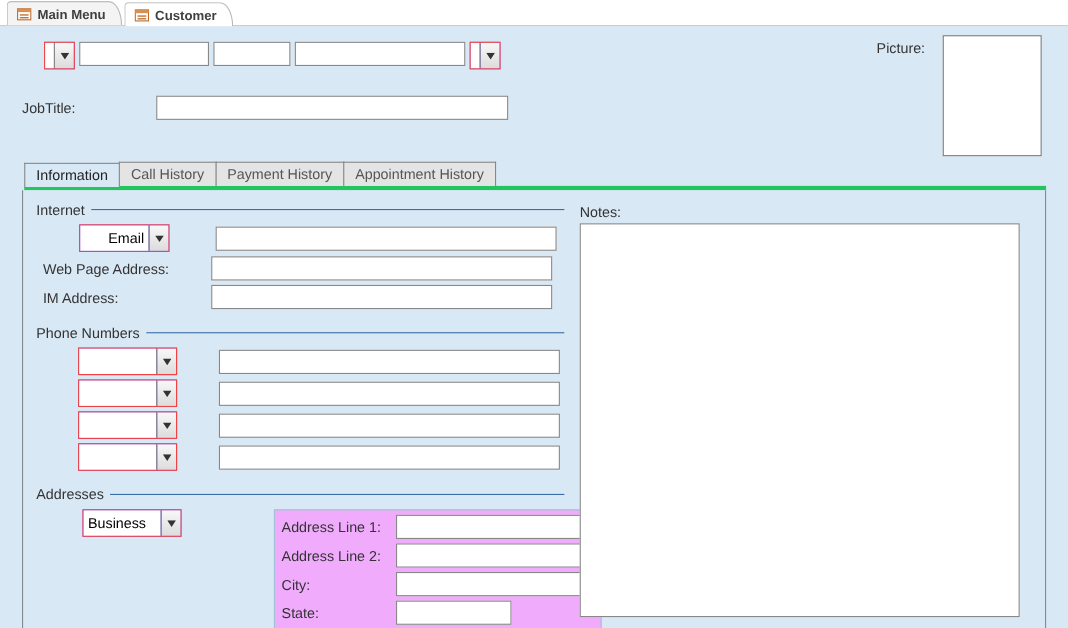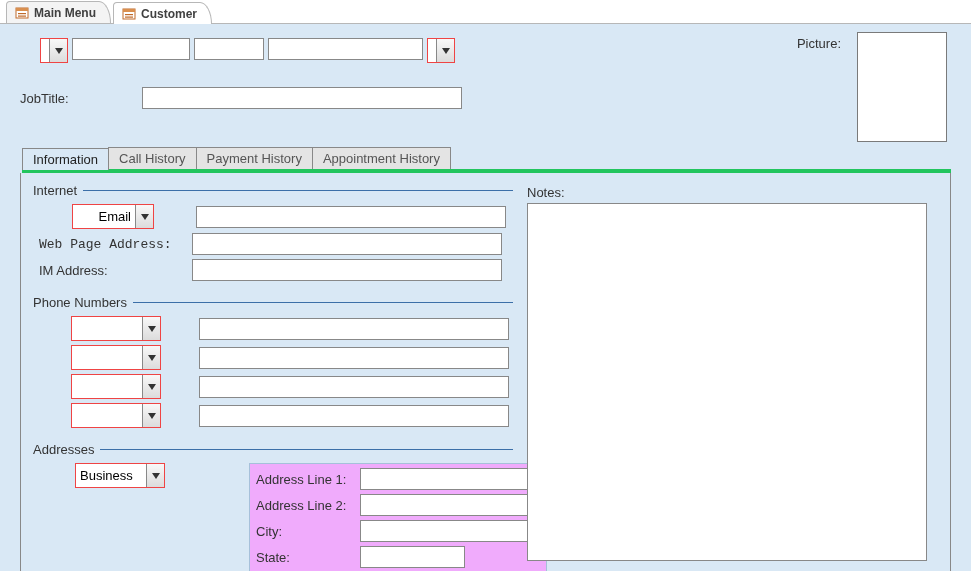--- a/index.html
+++ b/index.html
@@ -300,21 +300,21 @@
                   <svg viewBox="0 0 8 6">
                     <path d="M0 0 L8 0 L4 6 Z" fill="#333"></path>
                   </svg>
                 </div>
             </div>
           </div>
           <div style="width:30px;"></div>
           <input class="txt" style="width: 310px;" value="">
         </div>
         <div class="field-row">
-          <span class="lbl" style="width:155px;font-family:Liberation Mono, monospace;">Web Page Address:</span>
+          <span class="lbl" style="width:155px;">Web Page Address:</span>
           <input class="txt" style="width: 310px;" value="">
         </div>
         <div class="field-row">
           <span class="lbl" style="width:155px;">IM Address:</span>
           <input class="txt" style="width: 310px;" value="">
         </div>
 
         <div style="height:10px;"></div>
         <div class="fs-legend">
             <span>Phone Numbers</span>

